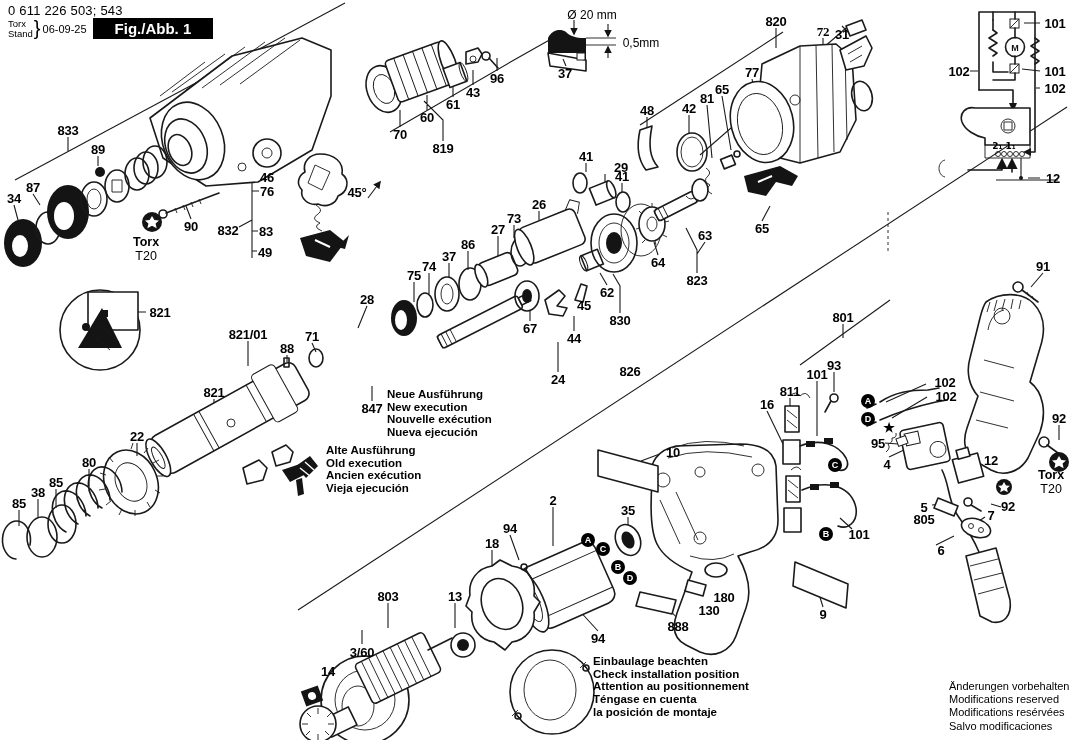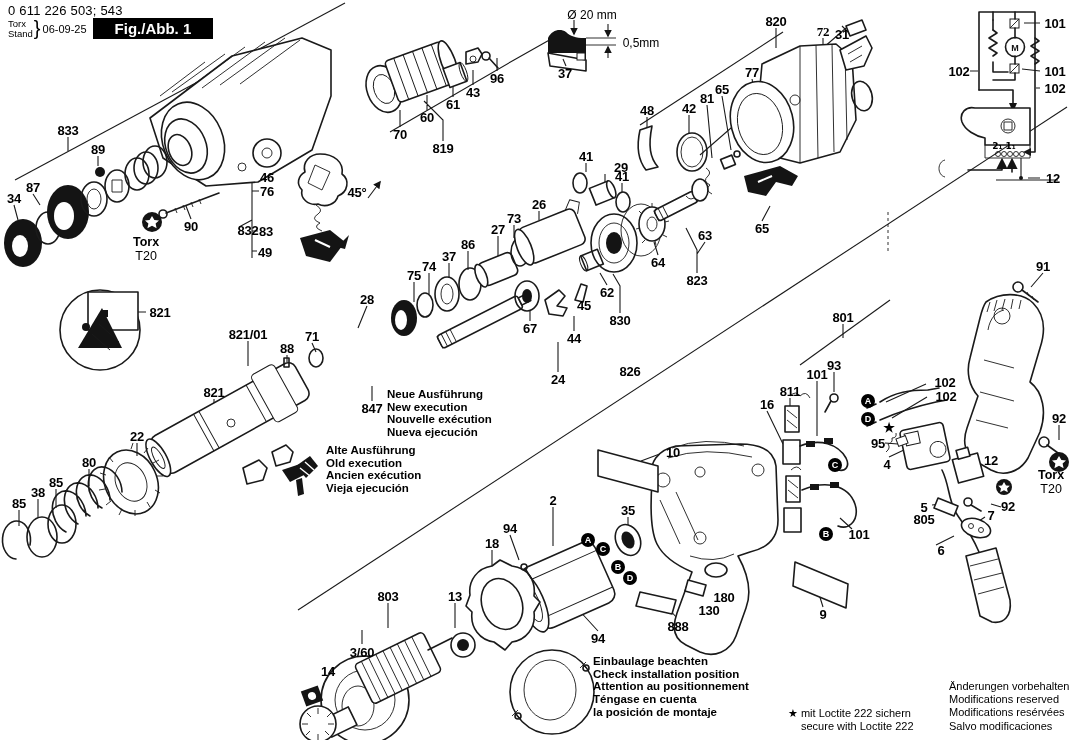--- a/index.html
+++ b/index.html
@@ -433,21 +433,21 @@
       <circle cx="1021" cy="178" r="2" fill="#141414"></circle>
     </g>
   </svg>
 
   <div id="labels">
       <span class="plabel" style="left: 68px; top: 130px;">833</span>
       <span class="plabel" style="left: 98px; top: 149px;">89</span>
       <span class="plabel" style="left: 33px; top: 187px;">87</span>
       <span class="plabel" style="left: 14px; top: 198px;">34</span>
       <span class="plabel" style="left: 191px; top: 226px;">90</span>
-      <span class="plabel" style="left: 228px; top: 230px; margin-left: 20px;">832</span>
+      <span class="plabel" style="left: 228px; top: 230px;">832</span>
       <span class="plabel" style="left: 267px; top: 177px;">46</span>
       <span class="plabel" style="left: 267px; top: 191px;">76</span>
       <span class="plabel" style="left: 266px; top: 231px;">83</span>
       <span class="plabel" style="left: 265px; top: 252px;">49</span>
       <span class="plabel" style="left: 357px; top: 192px;">45°</span>
       <span class="plabel" style="left: 400px; top: 134px;">70</span>
       <span class="plabel" style="left: 427px; top: 117px;">60</span>
       <span class="plabel" style="left: 453px; top: 104px;">61</span>
       <span class="plabel" style="left: 473px; top: 92px;">43</span>
       <span class="plabel" style="left: 497px; top: 78px;">96</span>
@@ -577,24 +577,20 @@
       <div class="nline">Ancien exécution</div>
       <div class="nline">Vieja ejecución</div>
     </div>
   <div class="noteblock" id="note-install">
       <div class="nline">Einbaulage beachten</div>
       <div class="nline">Check installation position</div>
       <div class="nline">Attention au positionnement</div>
       <div class="nline">Téngase en cuenta</div>
       <div class="nline">la posición de montaje</div>
     </div>
-  <div class="noteblock lite" id="note-loctite">
-      <div class="nline">★ mit Loctite 222 sichern</div>
-      <div class="nline">secure with Loctite 222</div>
-    </div>
   <div class="noteblock lite" id="note-mods">
       <div class="nline">Änderungen vorbehalten</div>
       <div class="nline">Modifications reserved</div>
       <div class="nline">Modifications resérvées</div>
       <div class="nline">Salvo modificaciones</div>
     </div>
 
   <div id="sw-terms">2₁ 1₁</div>
 
 </div>

